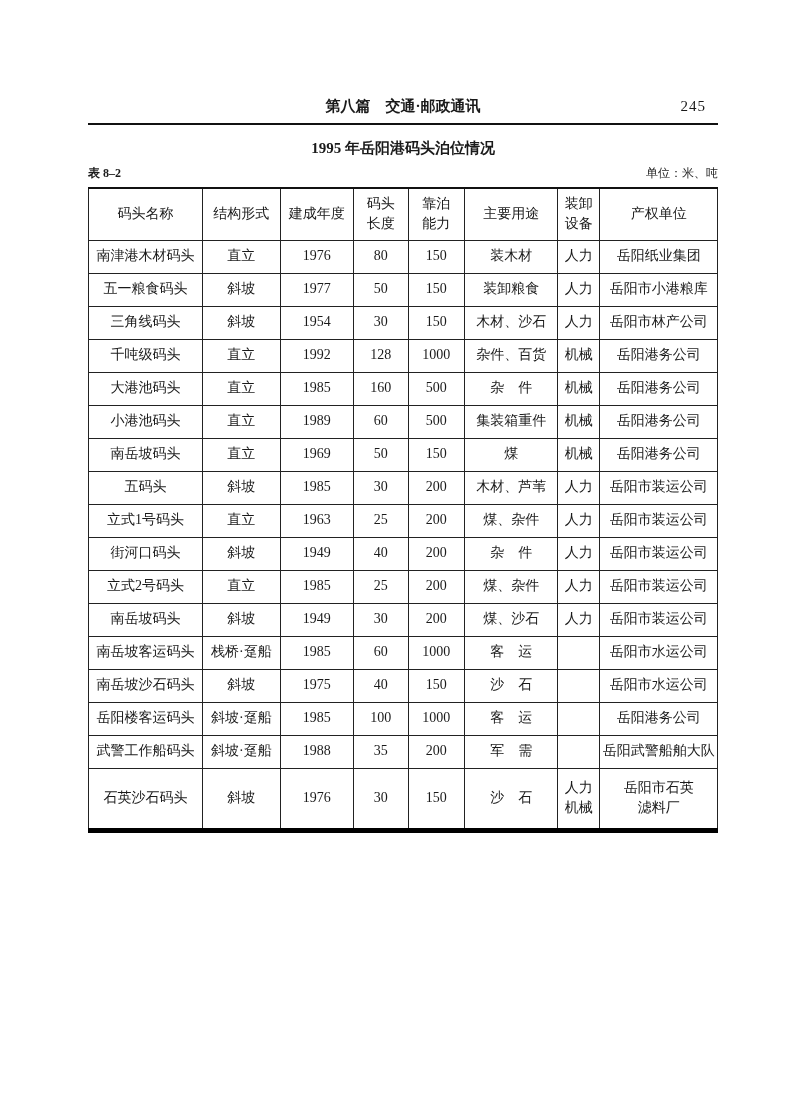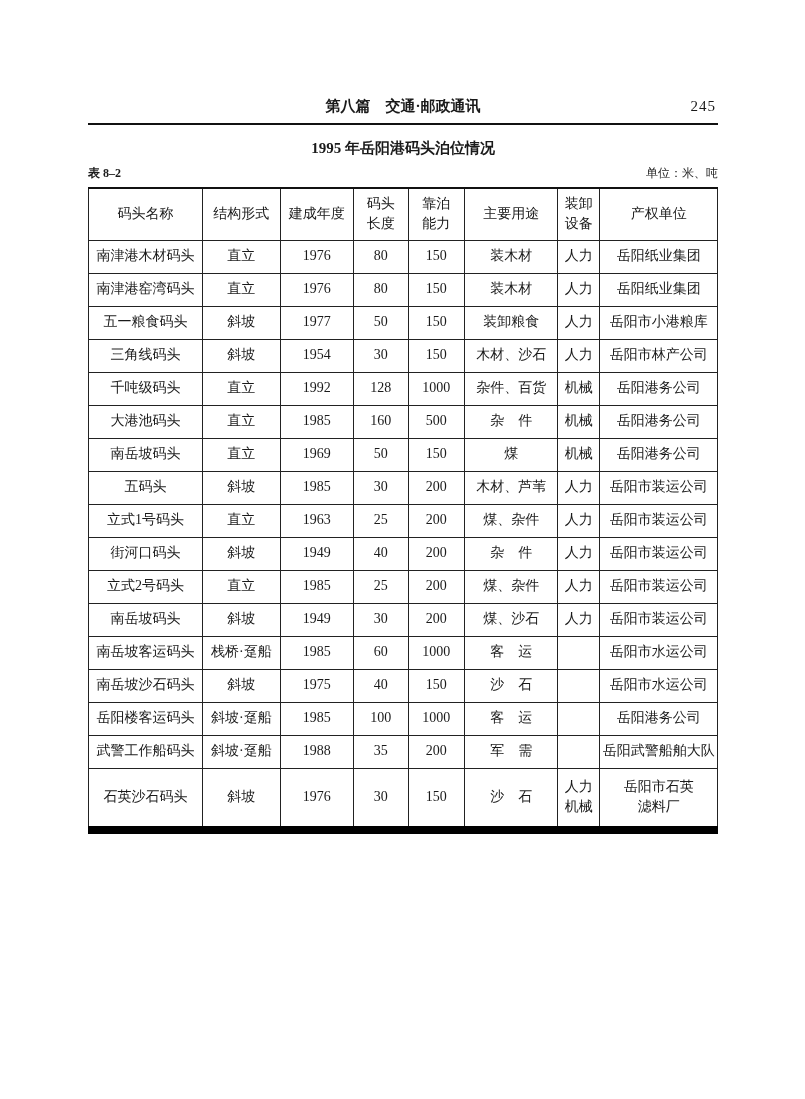--- a/index.html
+++ b/index.html
@@ -24,21 +24,21 @@
     position: relative;
     text-align: center;
     font-size: 15px;
     font-weight: bold;
     line-height: 20px;
     padding-bottom: 7px;
     border-bottom: 2px solid #111;
   }
   .running-header .pagenum {
     position: absolute;
-    right: 2px;
+    right: 12px;
     top: 0;
     font-weight: normal;
     font-size: 15px;
     letter-spacing: 1px;
   }
   .table-title {
     text-align: center;
     font-size: 15px;
     font-weight: bold;
     margin-top: 14px;
@@ -53,21 +53,21 @@
     font-size: 12px;
     line-height: 17px;
   }
   .table-meta .tlabel { font-weight: bold; }
   .table-meta .ulabel { font-weight: normal; }
   table.berths {
     width: 630px;
     table-layout: fixed;
     border-collapse: collapse;
     border-top: 2px solid #111;
-    border-bottom: 8px solid #000000;
+    border-bottom: 5px solid #000000;
   }
   table.berths th, table.berths td {
     border: 1px solid #222;
     text-align: center;
     vertical-align: middle;
     font-size: 14px;
     font-weight: normal;
     line-height: 1.45;
     white-space: pre-line;
     padding: 1px 2px;
@@ -133,30 +133,20 @@
           <td>南津港木材码头</td>
           <td>直立</td>
           <td>1976</td>
           <td>80</td>
           <td>150</td>
           <td>装木材</td>
           <td>人力</td>
           <td>岳阳纸业集团</td>
         </tr>
         <tr>
-          <td>南津港窑湾码头</td>
-          <td>直立</td>
-          <td>1976</td>
-          <td>80</td>
-          <td>150</td>
-          <td>装木材</td>
-          <td>人力</td>
-          <td>岳阳纸业集团</td>
-        </tr>
-        <tr>
           <td>五一粮食码头</td>
           <td>斜坡</td>
           <td>1977</td>
           <td>50</td>
           <td>150</td>
           <td>装卸粮食</td>
           <td>人力</td>
           <td>岳阳市小港粮库</td>
         </tr>
         <tr>
@@ -183,20 +173,30 @@
           <td>大港池码头</td>
           <td>直立</td>
           <td>1985</td>
           <td>160</td>
           <td>500</td>
           <td>杂　件</td>
           <td>机械</td>
           <td>岳阳港务公司</td>
         </tr>
         <tr>
+          <td>小港池码头</td>
+          <td>直立</td>
+          <td>1989</td>
+          <td>60</td>
+          <td>500</td>
+          <td>集装箱重件</td>
+          <td>机械</td>
+          <td>岳阳港务公司</td>
+        </tr>
+        <tr>
           <td>南岳坡码头</td>
           <td>直立</td>
           <td>1969</td>
           <td>50</td>
           <td>150</td>
           <td>煤</td>
           <td>机械</td>
           <td>岳阳港务公司</td>
         </tr>
         <tr>

